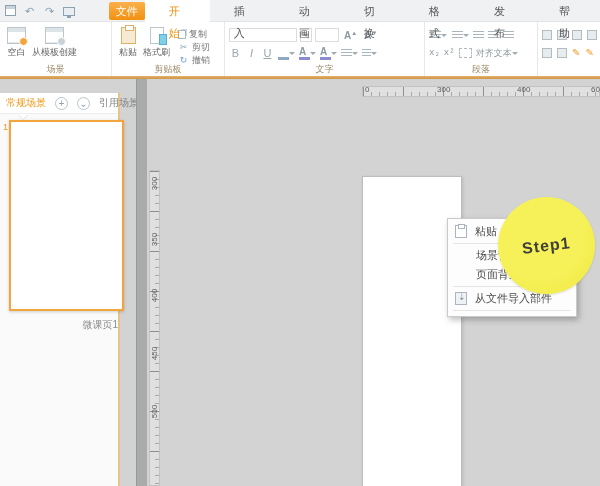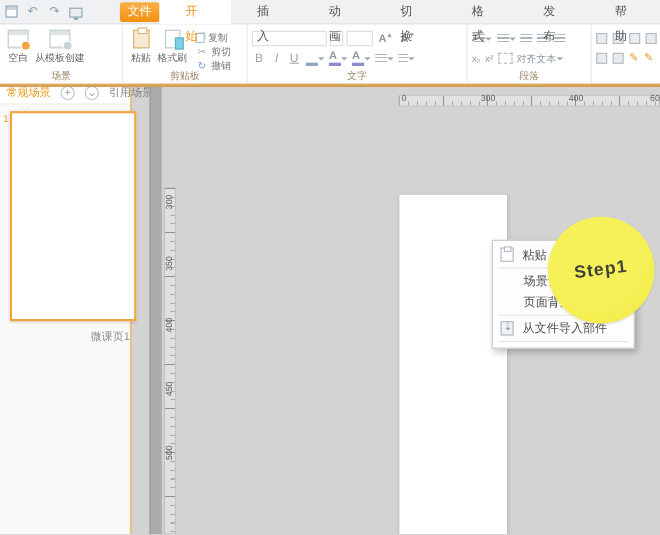--- a/index.html
+++ b/index.html
@@ -55,34 +55,34 @@
   .fmt { font-size:11px; color:#9aa6ad; width:13px; text-align:center; cursor:pointer; }
   .colorbtn { display:flex; align-items:center; cursor:pointer; margin-left:1px; }
   .colorbtn .aglyph { font-size:10px; font-weight:bold; color:#8a99a2; line-height:9px; display:block; }
   .colorbtn .bar { display:block; width:11px; height:3px; background:#8b8bd0; margin-top:1px; }
   .colorbtn.ul .bar { background:#8ea8c4; }
   .icon-lines { width:11px; height:9px; background:repeating-linear-gradient(180deg,#aab6bd 0 1px, transparent 1px 3px); }
   .icon-lines.short { width:9px; }
 
   
   .pg-row { display:flex; align-items:center; gap:4px; height:18px; }
-  .sup { font-size:9px; color:#8a99a2; cursor:pointer; }
+  .sup { font-size:9px; color:#8a99a2; cursor:pointer;font-family:Liberation Mono, monospace; }
   .icon-dashed { width:13px; height:10px; border:1px dashed #b3bcc1; }
   .aligntext { font-size:9px; color:#8d999f; display:flex; align-items:center; cursor:pointer; }
 
   
   .ar-row { display:flex; align-items:center; gap:5px; height:18px; }
   .shape { width:10px; height:10px; border:1px solid #b3bcc1; background:#e7ecef; }
   .pen { color:#f0a030; font-size:10px; line-height:10px; }
 
   .accentline { position:absolute; top:76px; left:0; right:0; height:3px;
                 background:linear-gradient(#e3b066,#cf9547); z-index:2; }
 
   
-  .sidebar { position:absolute; top:74px; left:0; width:120px; bottom:0; background:#fafafa;
+  .sidebar { position:absolute; top:93px; left:0; width:120px; bottom:0; background:#fafafa;
              border-right:2px solid #e8c287; z-index:1; }
   .sb-header { position:relative; height:21px; background:#fff; border-bottom:1px solid #ececec;
                display:flex; align-items:center; gap:9px; padding-left:6px; }
   .sb-tab-regular { color:#ef9816; font-size:10px; cursor:pointer; white-space:nowrap; }
   .sb-tab-reference { color:#808080; font-size:10px; cursor:pointer; white-space:nowrap; }
   .circle-btn { width:13px; height:13px; border:1px solid #b9c4cb; border-radius:50%; color:#8fa3b0;
                 font-size:10px; line-height:11px; text-align:center; cursor:pointer; flex:none; }
   .notch { position:absolute; top:21px; left:18px; width:0; height:0;
            border:5px solid transparent; border-top-color:#fff; z-index:2;
            filter:drop-shadow(0 1px 0 #e0e0e0); }

